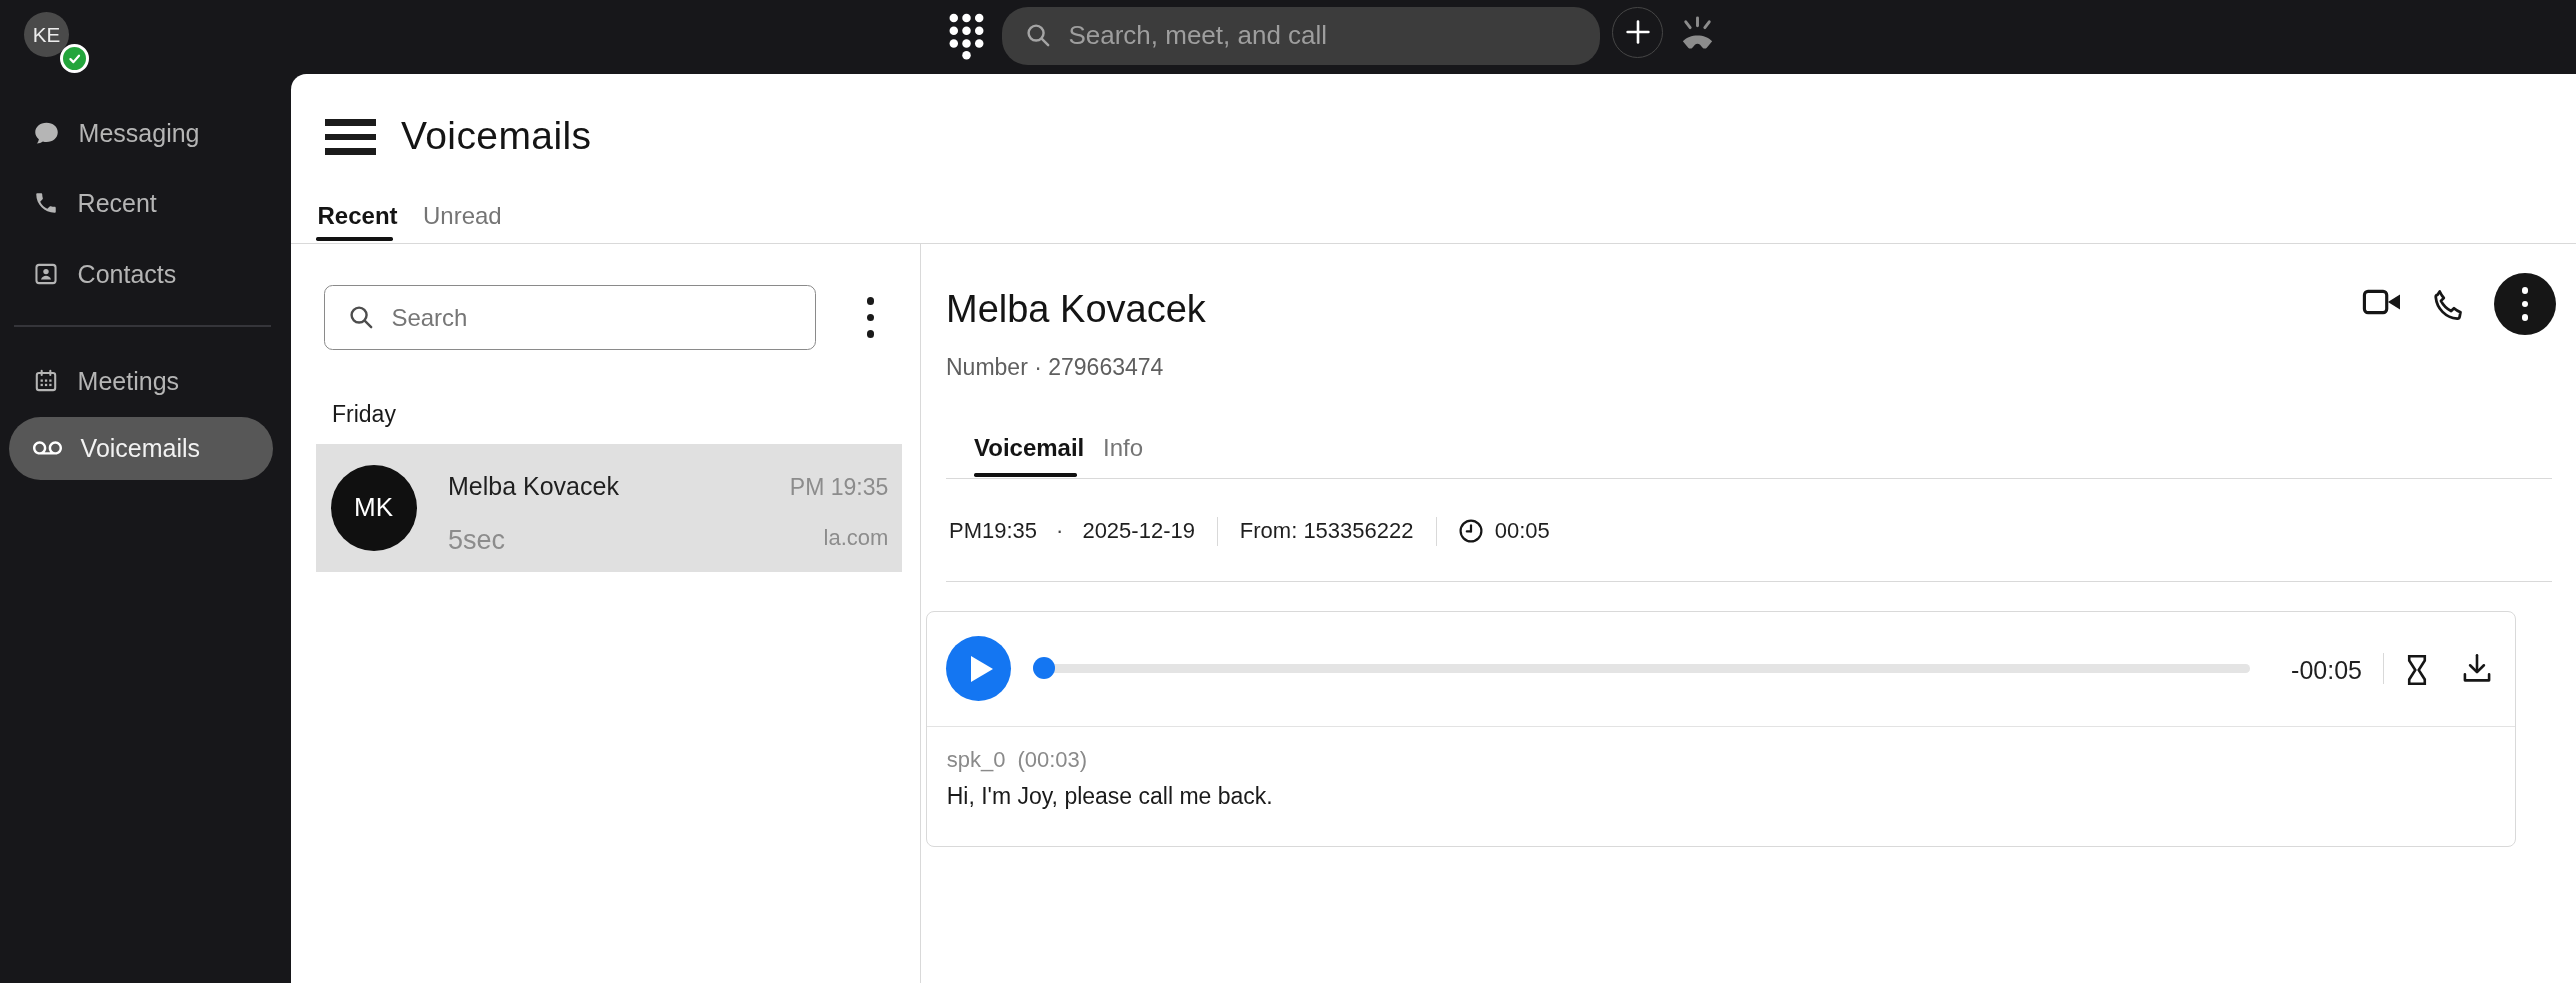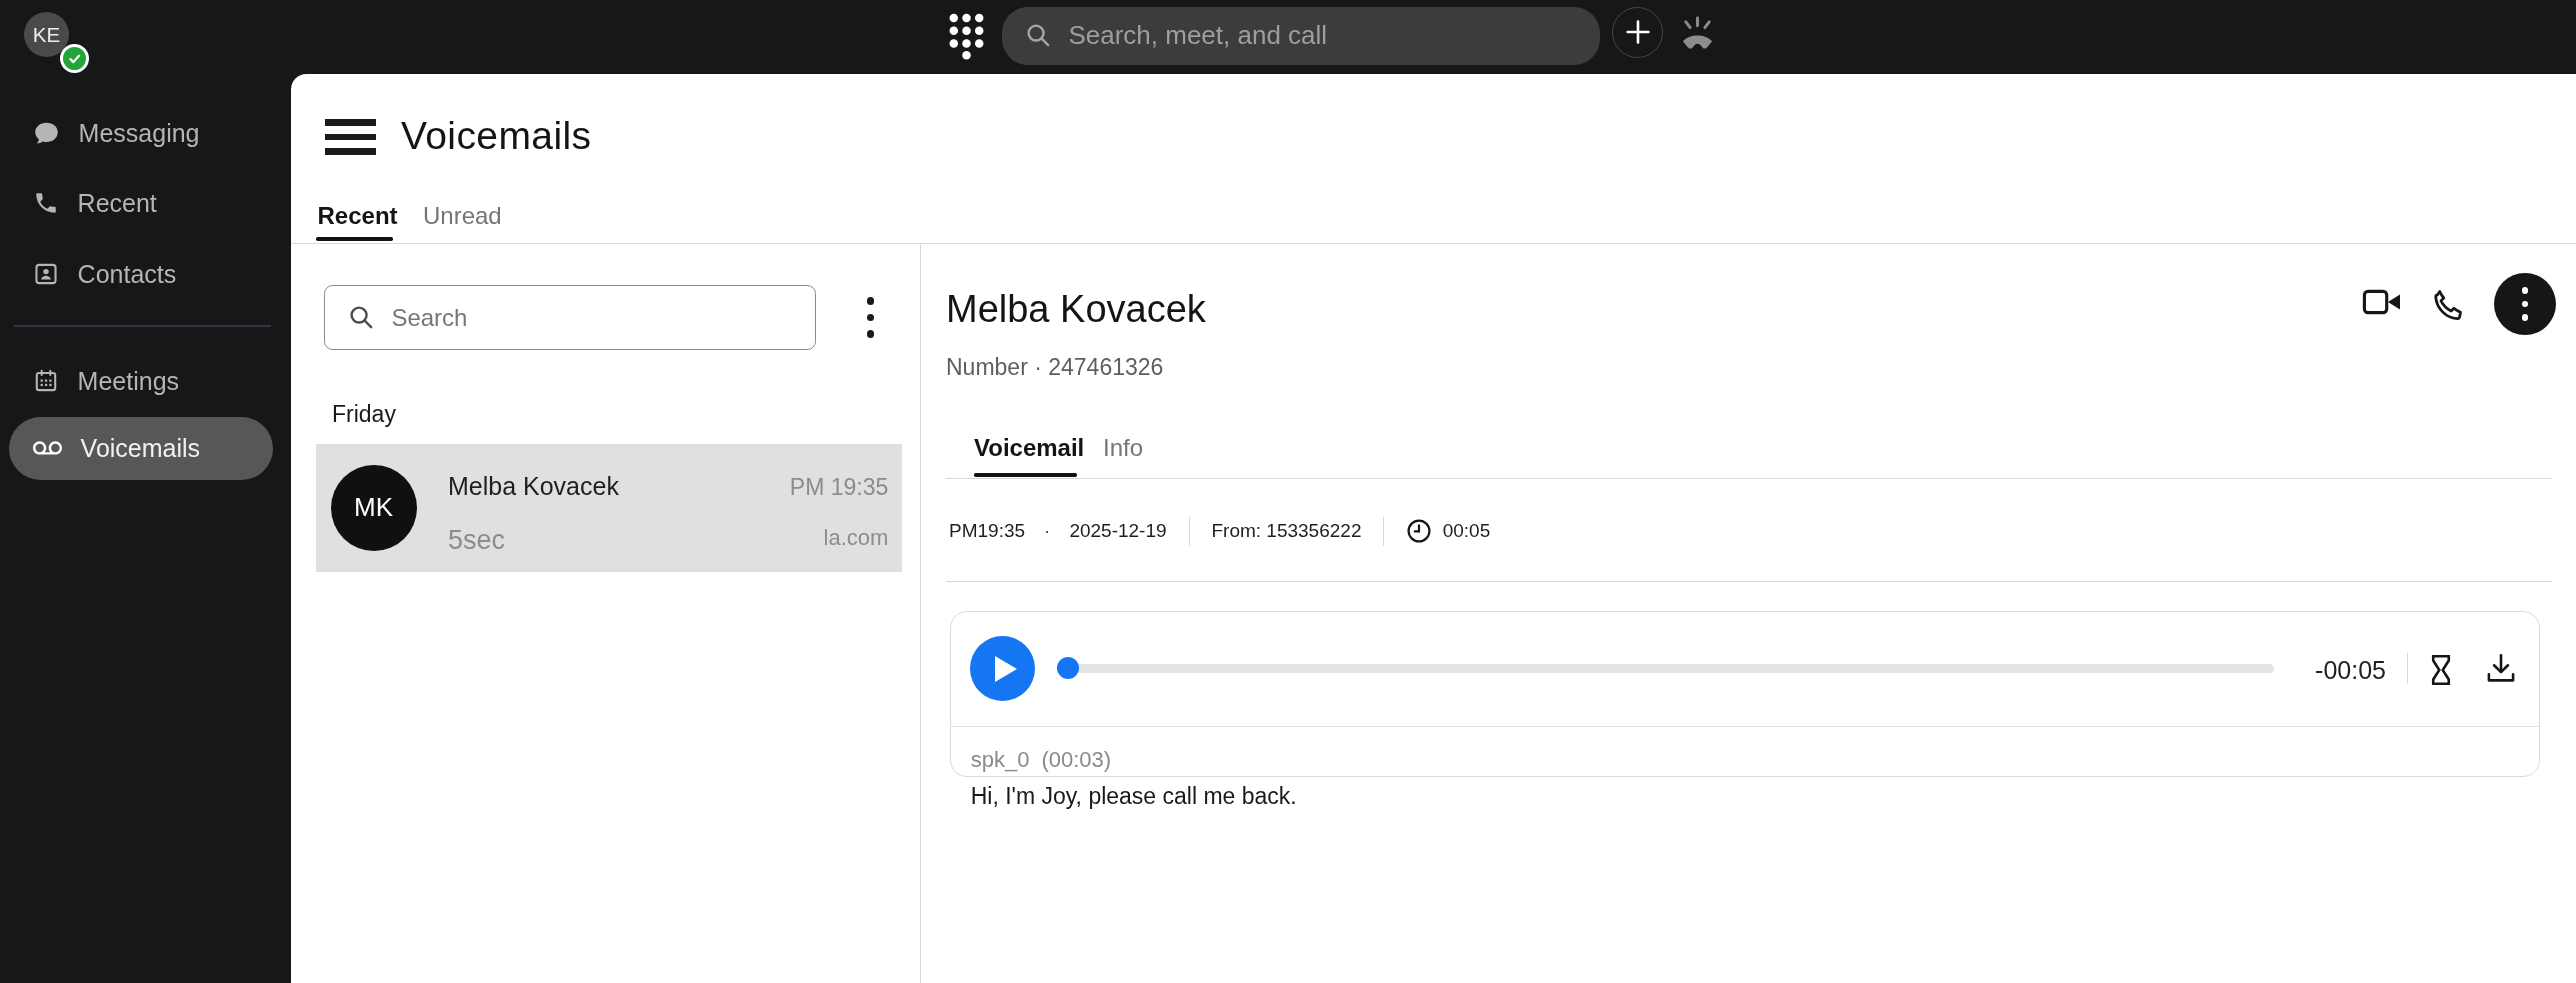--- a/index.html
+++ b/index.html
@@ -63,26 +63,26 @@
   .vm-src  { right:13.7px; top:81px; font-size:22px; color:#8c8c8c; }
   .vdiv { left:629px; top:169px; bottom:0; width:0.9px; background:#d9d9d9; }
 
   
   .d-title { left:655px; top:214px; font-size:38px; font-weight:500; color:#141414; }
   .d-sub { left:655px; top:280px; font-size:23px; color:#5f5f5f; }
   .icon-btn { cursor:pointer; }
   .more-circle { left:2203px; top:199px; width:62px; height:62px; border-radius:50%; background:#161616;
     display:flex; flex-direction:column; align-items:center; justify-content:center; gap:6.9px; cursor:pointer; }
   .more-circle i { width:6.9px; height:6.9px; border-radius:50%; background:#ffffff; }
-  .meta-row { left:658px; top:440px; height:34px; display:flex; align-items:center; font-size:19px; color:#1f1f1f; }
+  .meta-row { left:658px; top:440px; height:34px; display:flex; align-items:center; font-size:22px; color:#1f1f1f; }
   .meta-row .dot { margin:0 19px; color:#444; }
   .meta-row .sep { width:0.9px; height:29px; background:#d9d9d9; margin:0 22px; }
   .meta-row .clock { margin-right:10.3px; display:flex; }
 
-  .card { left:659px; top:537px; width:1590px; height:166px; border:1.7px solid #d9d9d9; border-radius:17px; background:#fff; }
+  .card { left:635px; top:537px; width:1590px; height:236px; border:1.7px solid #d9d9d9; border-radius:8px; background:#fff; }
   .play-btn { left:19px; top:24px; width:65px; height:65px; border-radius:50%; background:#1476f2;
     display:flex; align-items:center; justify-content:center; cursor:pointer; }
   .play-tri { width:0; height:0; border-left:22px solid #ffffff; border-top:13.7px solid transparent;
     border-bottom:13.7px solid transparent; margin-left:6px; }
   .track { left:106px; top:52px; width:1217px; height:8.6px; border-radius:4.3px; background:#e4e4e4; cursor:pointer; }
   .thumb { left:106px; top:45px; width:22px; height:22px; border-radius:50%; background:#1476f2; cursor:pointer; }
   .remaining { left:1346px; top:44px; width:89px; font-size:25px; color:#1f1f1f; text-align:right; }
   .p-sep { left:1456px; top:41px; width:0.9px; height:31px; background:#d9d9d9; }
   .speed-btn { left:1471px; top:39px; width:38px; height:38px; cursor:pointer; }
   .dl-btn { left:1531px; top:39px; width:38px; height:38px; cursor:pointer; }
@@ -246,21 +246,21 @@
     <div class="abs vm-avatar">MK</div>
     <div class="abs vm-name">Melba Kovacek</div>
     <div class="abs vm-time">PM 19:35</div>
     <div class="abs vm-dur">5sec</div>
     <div class="abs vm-src">la.com</div>
   </div>
 
   <div class="abs vdiv"></div>
 
   <div class="abs d-title">Melba Kovacek</div>
-  <div class="abs d-sub">Number · 247461326</div>
+  <div class="abs d-sub">Number · 279663474</div>
 
   <div class="abs icon-btn" style="left:2071px; top:211px">
     <svg width="41" height="34" viewBox="0 0 34 26">
       <rect x="2" y="4.2" width="18.5" height="17.6" rx="3" fill="none" stroke="#161616" stroke-width="2.6"></rect>
       <polygon points="21.5,13 31.5,6.8 31.5,19.2" fill="#161616"></polygon>
     </svg>
   </div>
   <div class="abs icon-btn" style="left:2139px; top:212px">
     <svg width="36" height="36" viewBox="0 0 30 30">
       <path fill="none" stroke="#161616" stroke-width="2.3" stroke-linejoin="round" d="M8.1 4.6c.9 2 2 3.8 3.4 5.4l-2.4 2.4c1.9 3.6 4.9 6.6 8.5 8.5l2.4-2.4c1.6 1.4 3.4 2.5 5.4 3.4l-.7 3.8c-.2 1-1.1 1.6-2 1.5C13 26.3 5.7 19 4.8 9.3c-.1-1 .5-1.9 1.5-2z"></path>

